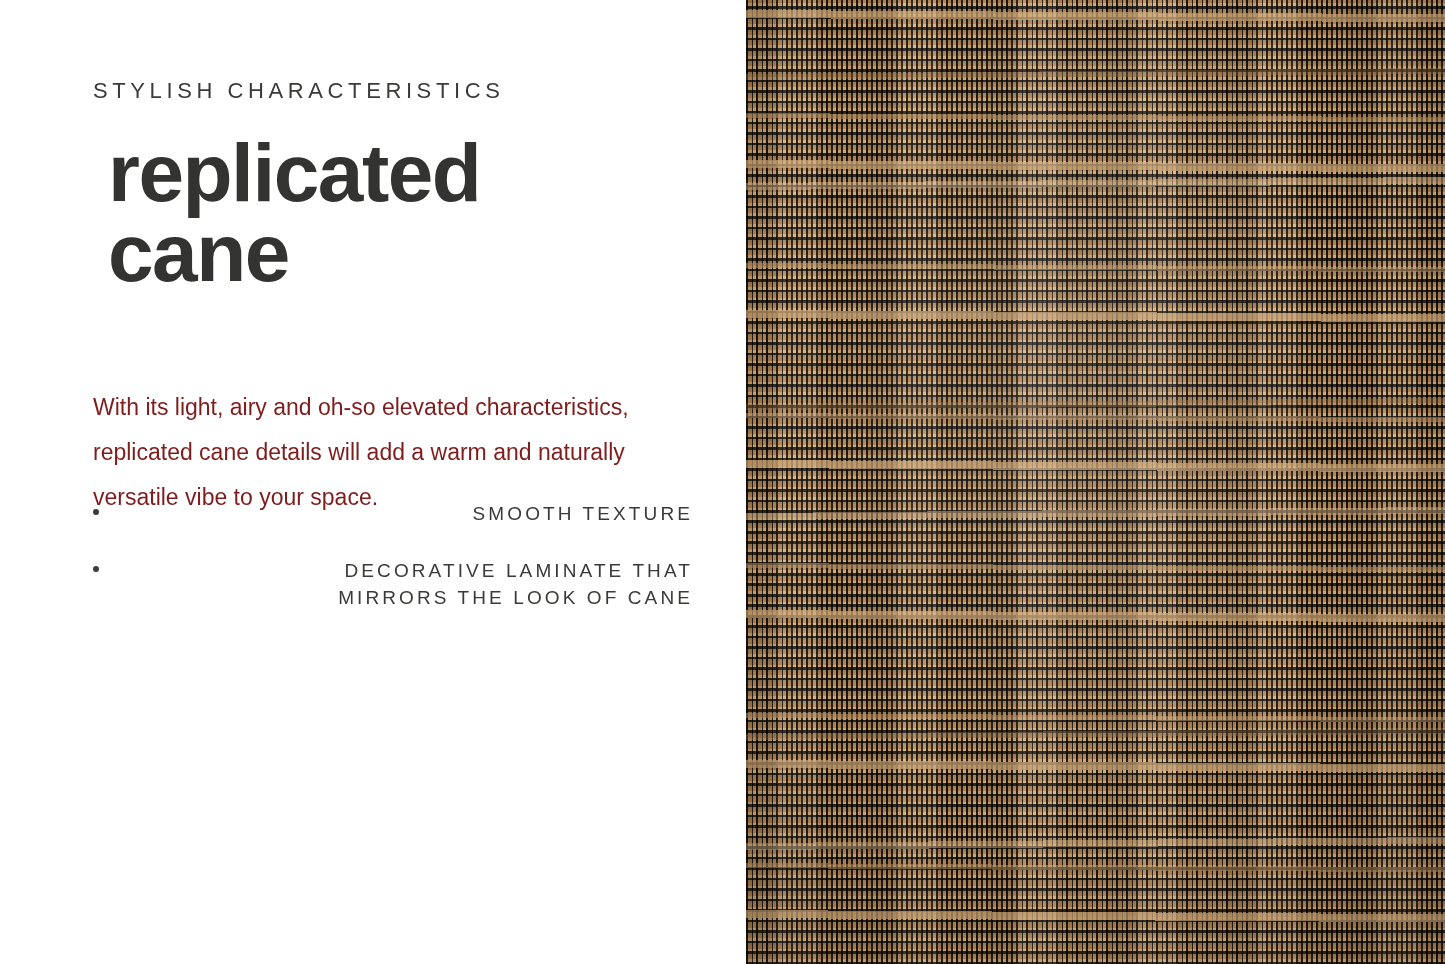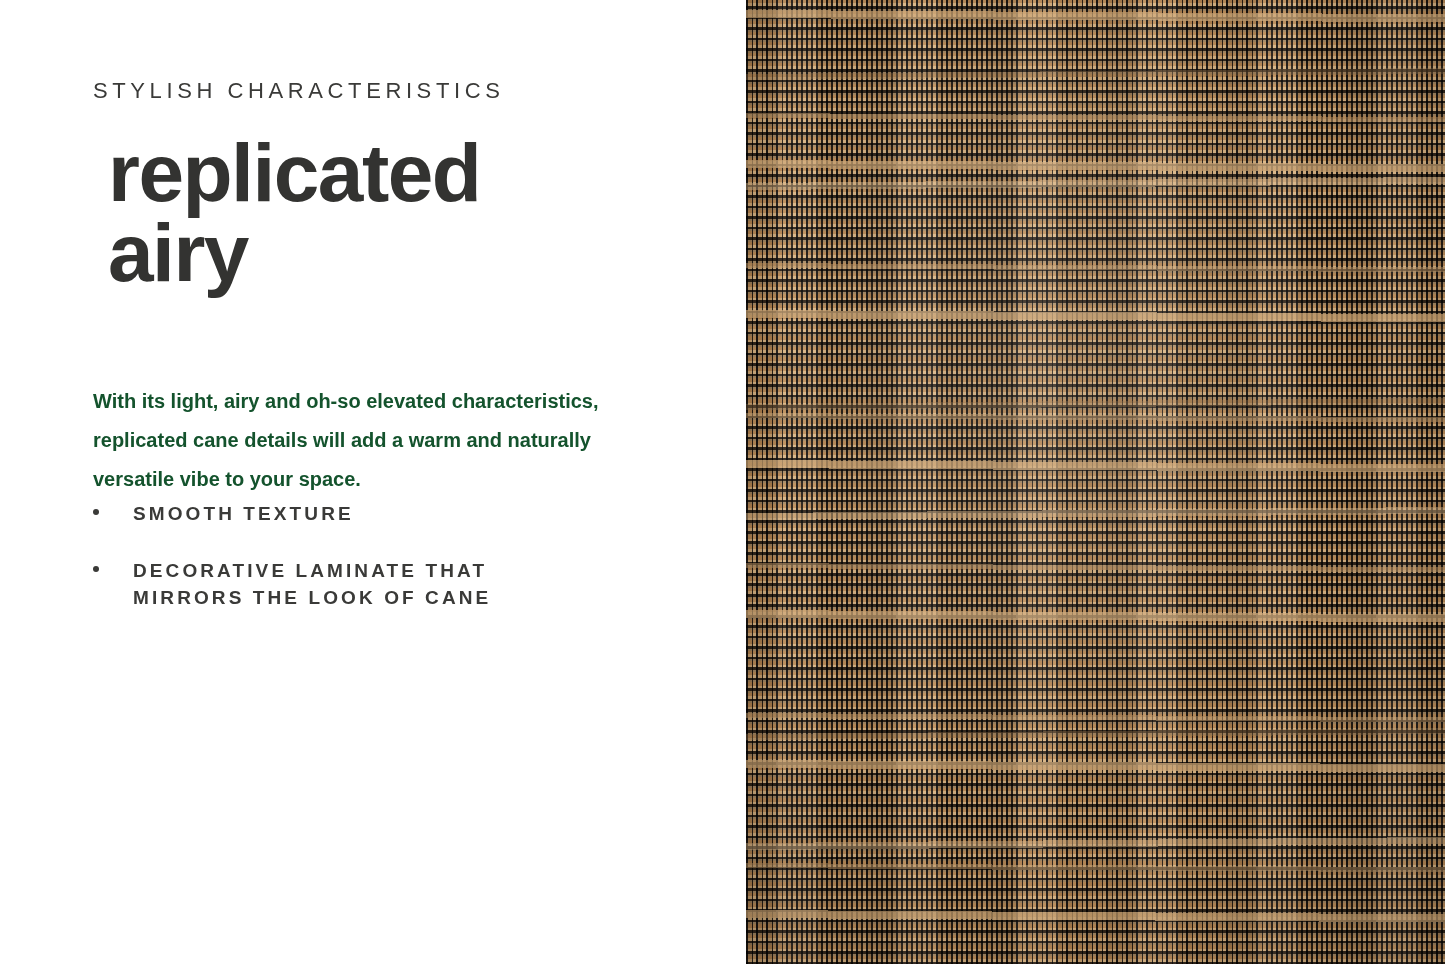--- a/index.html
+++ b/index.html
@@ -50,44 +50,45 @@
     line-height: 0.98;
     letter-spacing: -1.5px;
     font-weight: 700;
     color: #333331;
   }
   .body-copy {
     position: absolute;
     left: 93px;
     top: 362px;
     width: 560px;
-    font-size: 20px;
+    font-size: 23px;
     line-height: 1.95;
-    color: #14532d;
-    font-weight: 700;
+    color: #7f1d1d;
+    font-weight: 400;
   }
   .bullets {
     position: absolute;
     left: 93px;
     top: 500px;
     width: 600px;
     margin: 0;
     padding: 0;
     list-style: none;
   }
   .bullet {
     position: relative;
     padding-left: 40px;
     margin-bottom: 29px;
     font-size: 19px;
     letter-spacing: 3.1px;
     line-height: 1.45;
     color: #3a3a38;
     text-transform: uppercase;
-    font-weight: 700;
+    font-weight: 400;
+    text-align: right;
   }
   .bullet:last-child { margin-bottom: 12px; }
   .bullet .dot {
     position: absolute;
     left: 0px;
     top: 9px;
     width: 6px;
     height: 6px;
     border-radius: 50%;
     background: #3a3a38;
@@ -173,21 +174,21 @@
 <body>
 
 <div class="page">
 
   <div class="left-panel">
 
     <div class="eyebrow">STYLISH CHARACTERISTICS</div>
 
     <div class="headline">
       <div>replicated</div>
-      <div>airy</div>
+      <div>cane</div>
     </div>
 
     <p class="body-copy">With its light, airy and oh-so elevated characteristics, replicated cane details will add a warm and naturally versatile vibe to your space.</p>
 
     <ul class="bullets">
       <li class="bullet">
         <span class="dot"></span>
         <span>SMOOTH TEXTURE</span>
       </li>
       <li class="bullet">

